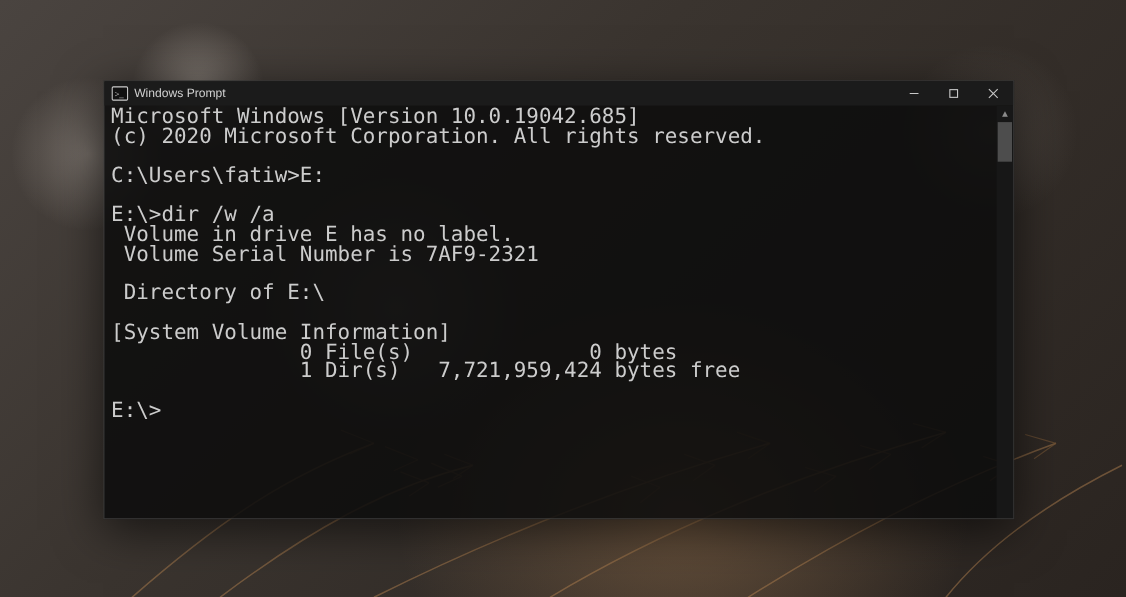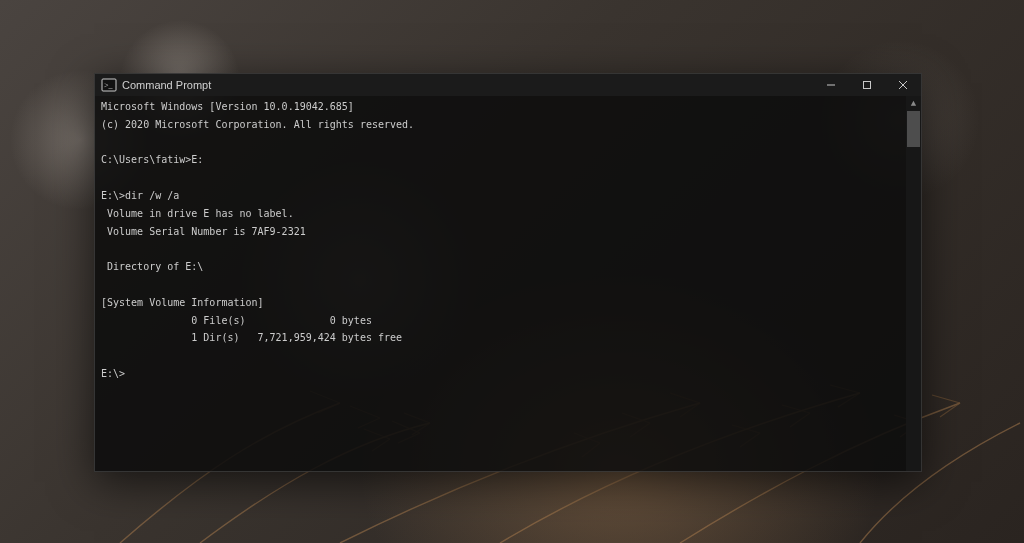--- a/index.html
+++ b/index.html
@@ -87,21 +87,21 @@
       background: #4d4d4d;
       position: absolute;
       top: 15px;
       height: 36px;
       left: 1px;
     }
     .term-content {
       position: absolute;
       left: 6px; right: 15px; top: 2px;
       color: #cccccc;
-      font-size: 10px;
+      font-size: 19px;
       line-height: 17.8px;
       white-space: pre;
       font-family: Consolas, "Lucida Console", monospace;
     }
   </style>
 </head>
 <body>
 
 <div class="fern">
   <svg viewBox="0 0 1024 260" preserveAspectRatio="xMidYMax slice">
@@ -124,21 +124,21 @@
 </div>
 
 <div class="window">
   <div class="titlebar">
     <span class="title-icon">
       <svg viewBox="0 0 16 16">
         <rect x="1" y="2" width="14" height="12" rx="1" fill="#111" stroke="#ccc" stroke-width="1"></rect>
         <text x="3" y="11" font-size="8" fill="#ccc" font-family="Consolas">&gt;_</text>
       </svg>
     </span>
-    <span class="title-text">Command Prompt</span>
+    <span class="title-text">Windows Prompt</span>
     <span class="title-spacer"></span>
     <div class="win-btn">
       <svg viewBox="0 0 10 10">
           <line x1="1" y1="5" x2="9" y2="5" stroke="currentColor" stroke-width="1"></line>
         </svg>
     </div>
     <div class="win-btn">
       <svg viewBox="0 0 10 10">
           <rect x="1.5" y="1.5" width="7" height="7" fill="none" stroke="currentColor" stroke-width="1"></rect>
         </svg>

